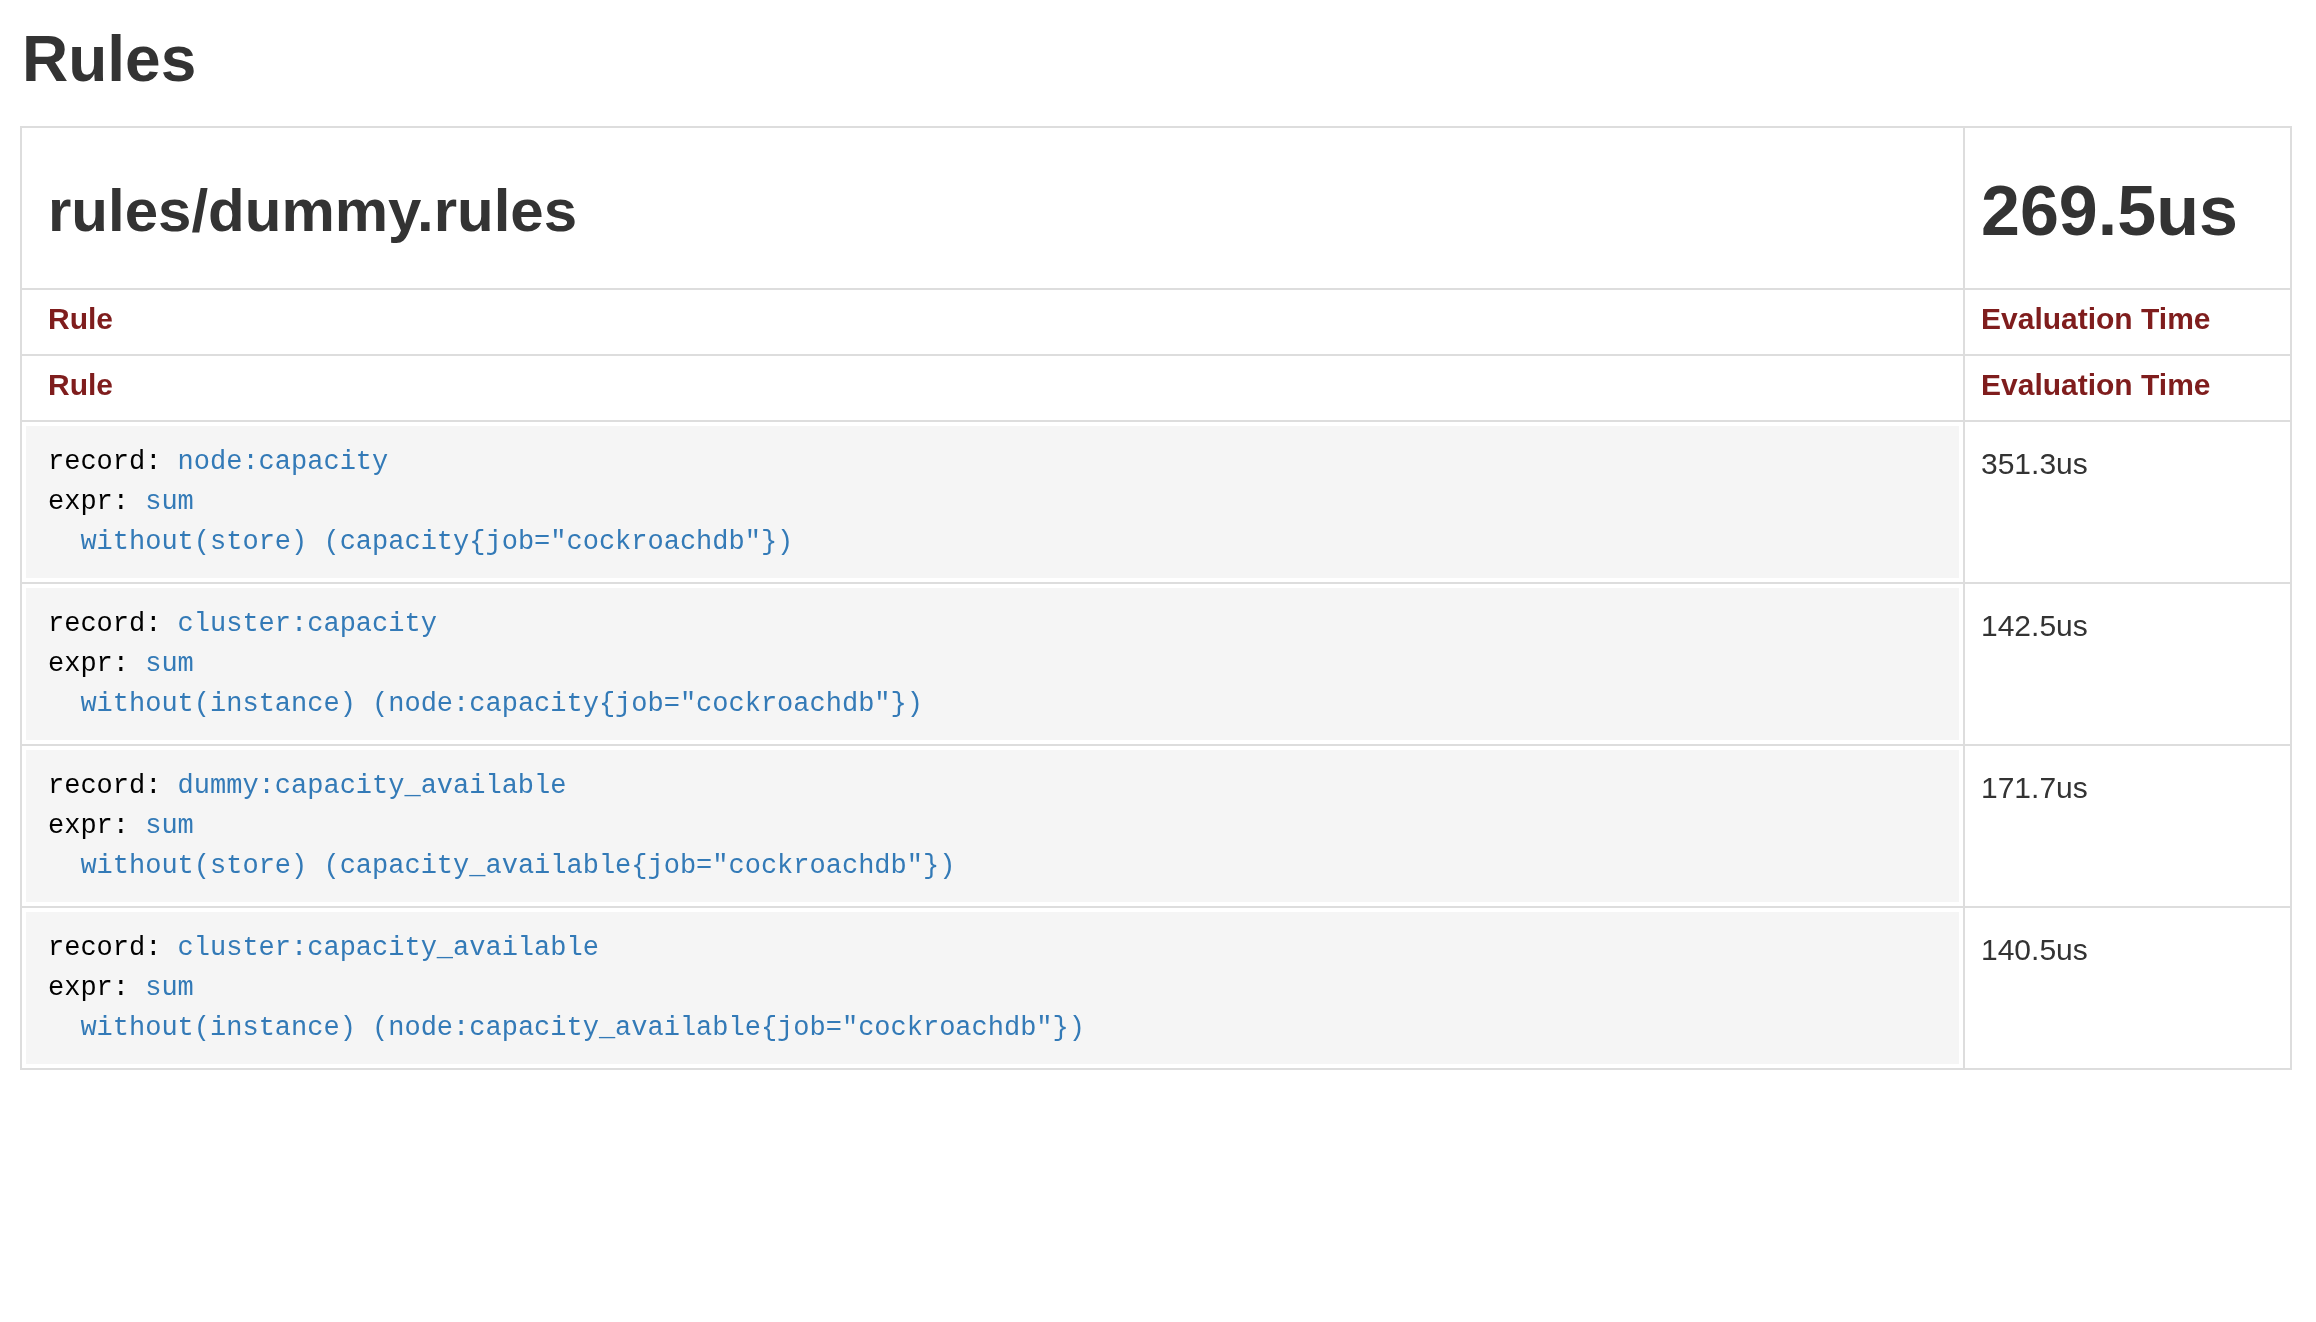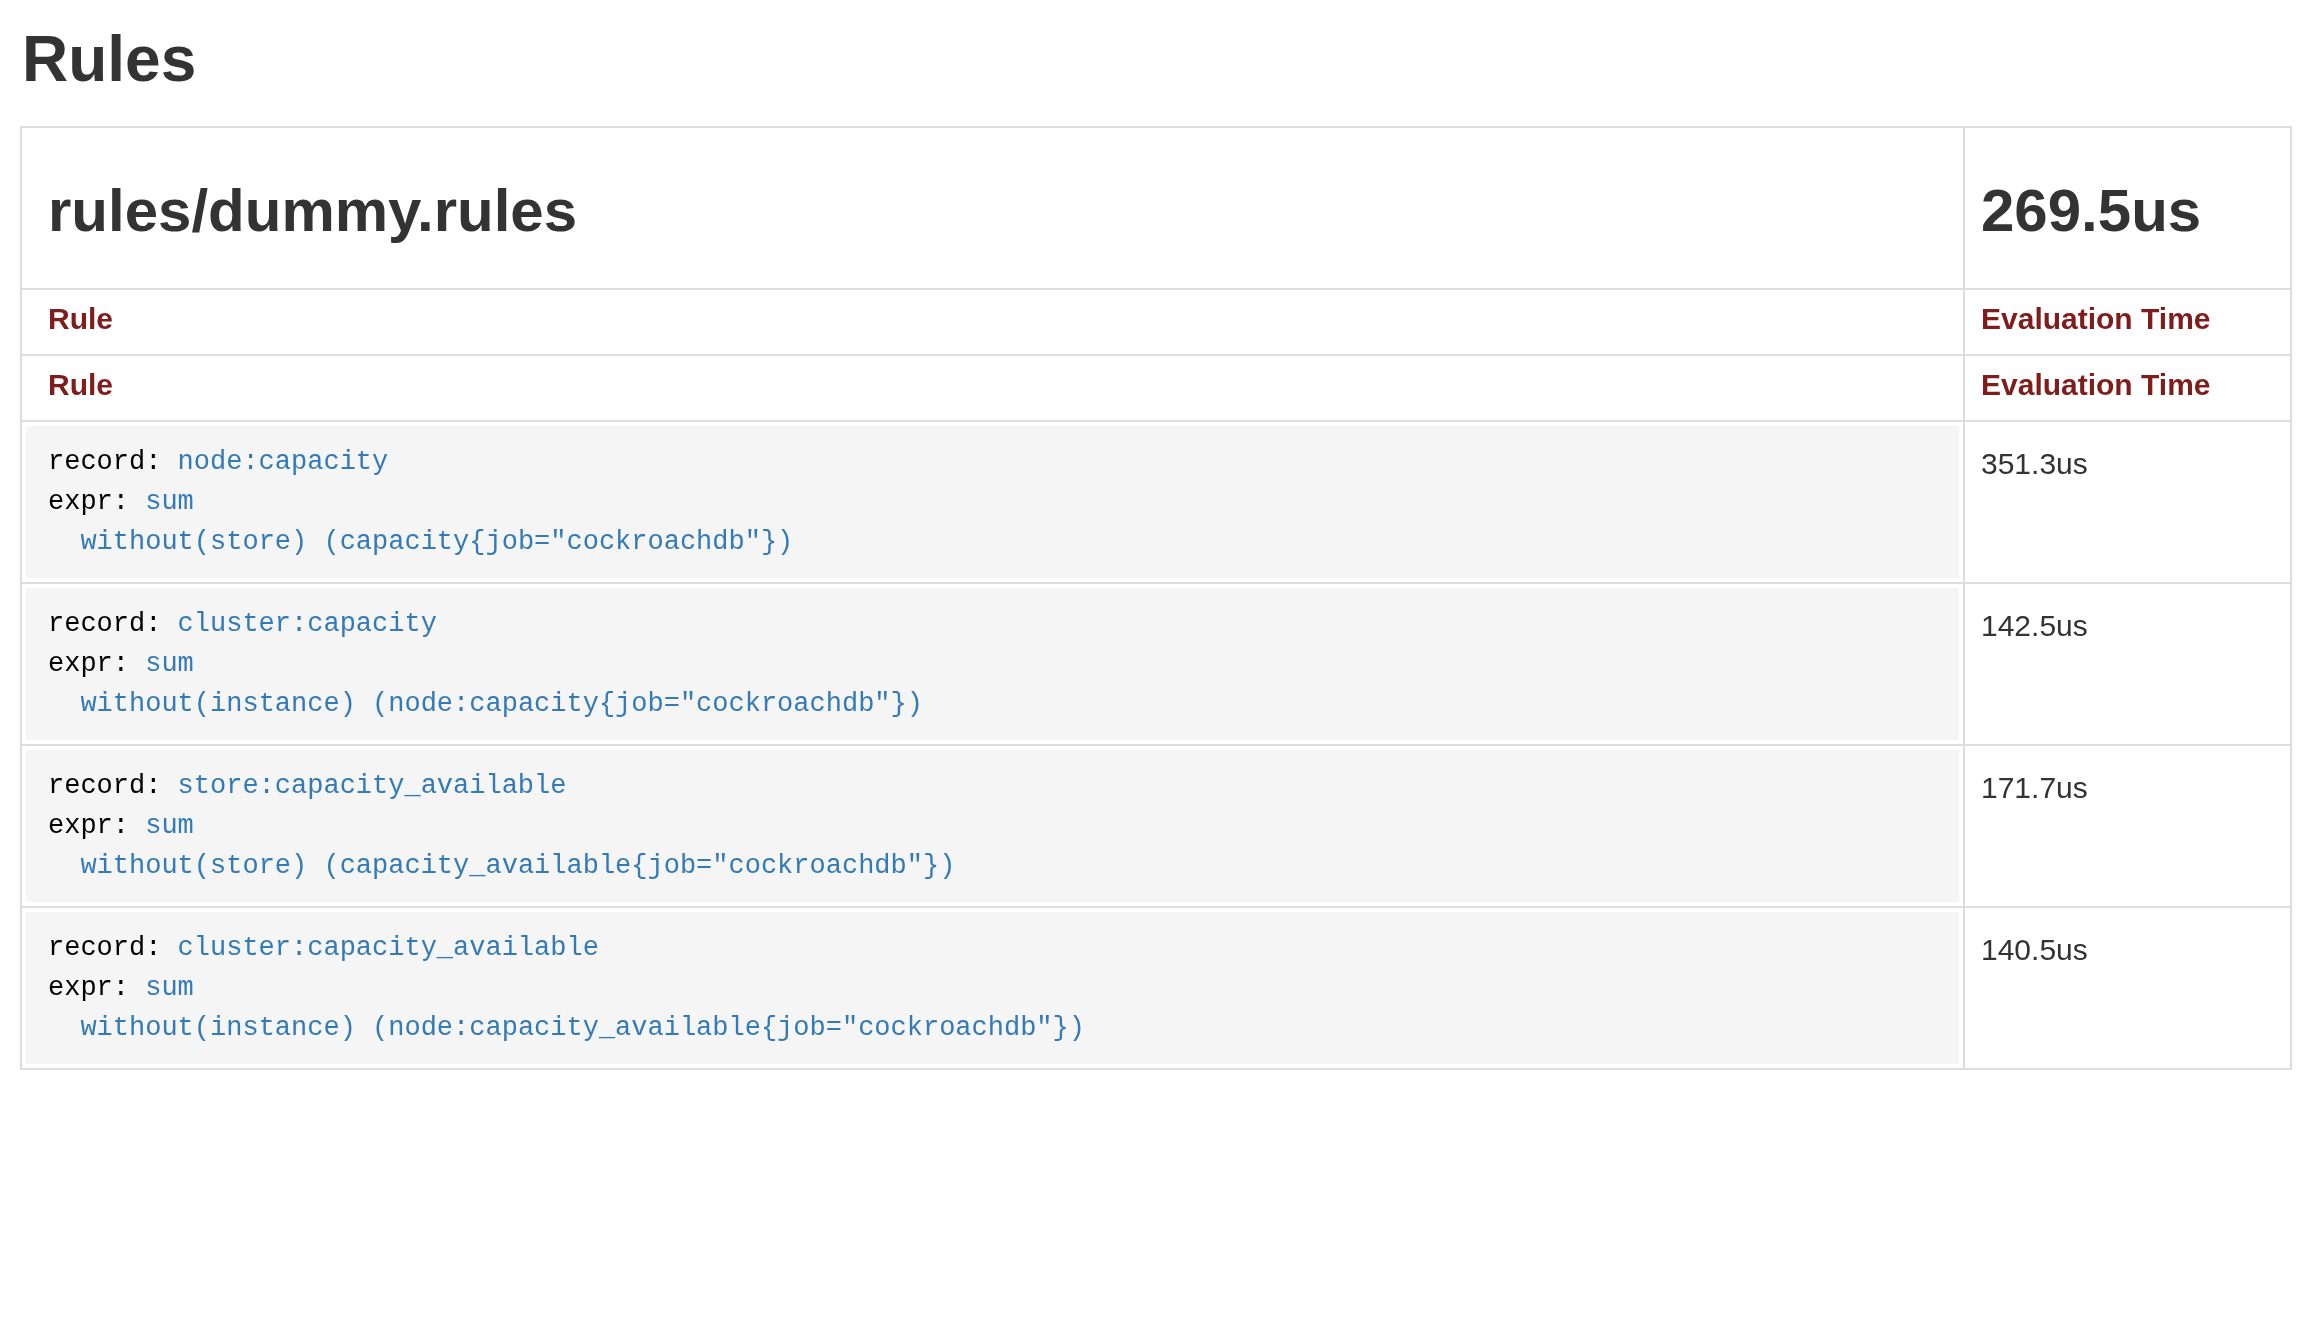--- a/index.html
+++ b/index.html
@@ -17,21 +17,21 @@
     border-collapse: collapse; table-layout: fixed;
     margin-left: 20px; width: 2270px;
   }
   td, th { border: 2px solid #dddddd; vertical-align: top; }
   td.group-name { padding: 50px 0 44px 26px; }
   td.group-name h2 {
     margin: 0; font-size: 60px; line-height: 66px; font-weight: 700; color: #333333;
     white-space: nowrap;
   }
   td.group-eval {
-    padding: 50px 0 44px 16px; font-size: 60px; line-height: 66px;
+    padding: 50px 0 44px 16px; font-size: 70px; line-height: 66px;
     font-weight: 700; color: #333333; white-space: nowrap;
   }
   th {
     text-align: left; font-size: 30px; line-height: 34px; font-weight: 700;
     color: #7f1d1d; padding: 12px 0 18px 26px; white-space: nowrap;
   }
   th.th-eval { padding-left: 16px; }
   td.rule-cell { padding: 4px; }
   pre.rule-code {
     margin: 0; background: #f5f5f5; padding: 16px 0 16px 22px;
@@ -83,21 +83,21 @@
 
     <tr>
       <td class="rule-cell">
           <pre class="rule-code"><span class="k">record:</span><a class="lnk">cluster:capacity</a><br><span class="k">expr:</span><a class="lnk"><span>sum</span><br><span>  without(instance) (node:capacity{job="cockroachdb"})</span></a></pre>
         </td>
       <td class="eval-cell">142.5us</td>
     </tr>
 
     <tr>
       <td class="rule-cell">
-          <pre class="rule-code"><span class="k">record:</span><a class="lnk">store:capacity_available</a><br><span class="k">expr:</span><a class="lnk"><span>sum</span><br><span>  without(store) (capacity_available{job="cockroachdb"})</span></a></pre>
+          <pre class="rule-code"><span class="k">record:</span><a class="lnk">dummy:capacity_available</a><br><span class="k">expr:</span><a class="lnk"><span>sum</span><br><span>  without(store) (capacity_available{job="cockroachdb"})</span></a></pre>
         </td>
       <td class="eval-cell">171.7us</td>
     </tr>
 
     <tr>
       <td class="rule-cell">
           <pre class="rule-code"><span class="k">record:</span><a class="lnk">cluster:capacity_available</a><br><span class="k">expr:</span><a class="lnk"><span>sum</span><br><span>  without(instance) (node:capacity_available{job="cockroachdb"})</span></a></pre>
         </td>
       <td class="eval-cell">140.5us</td>
     </tr>

